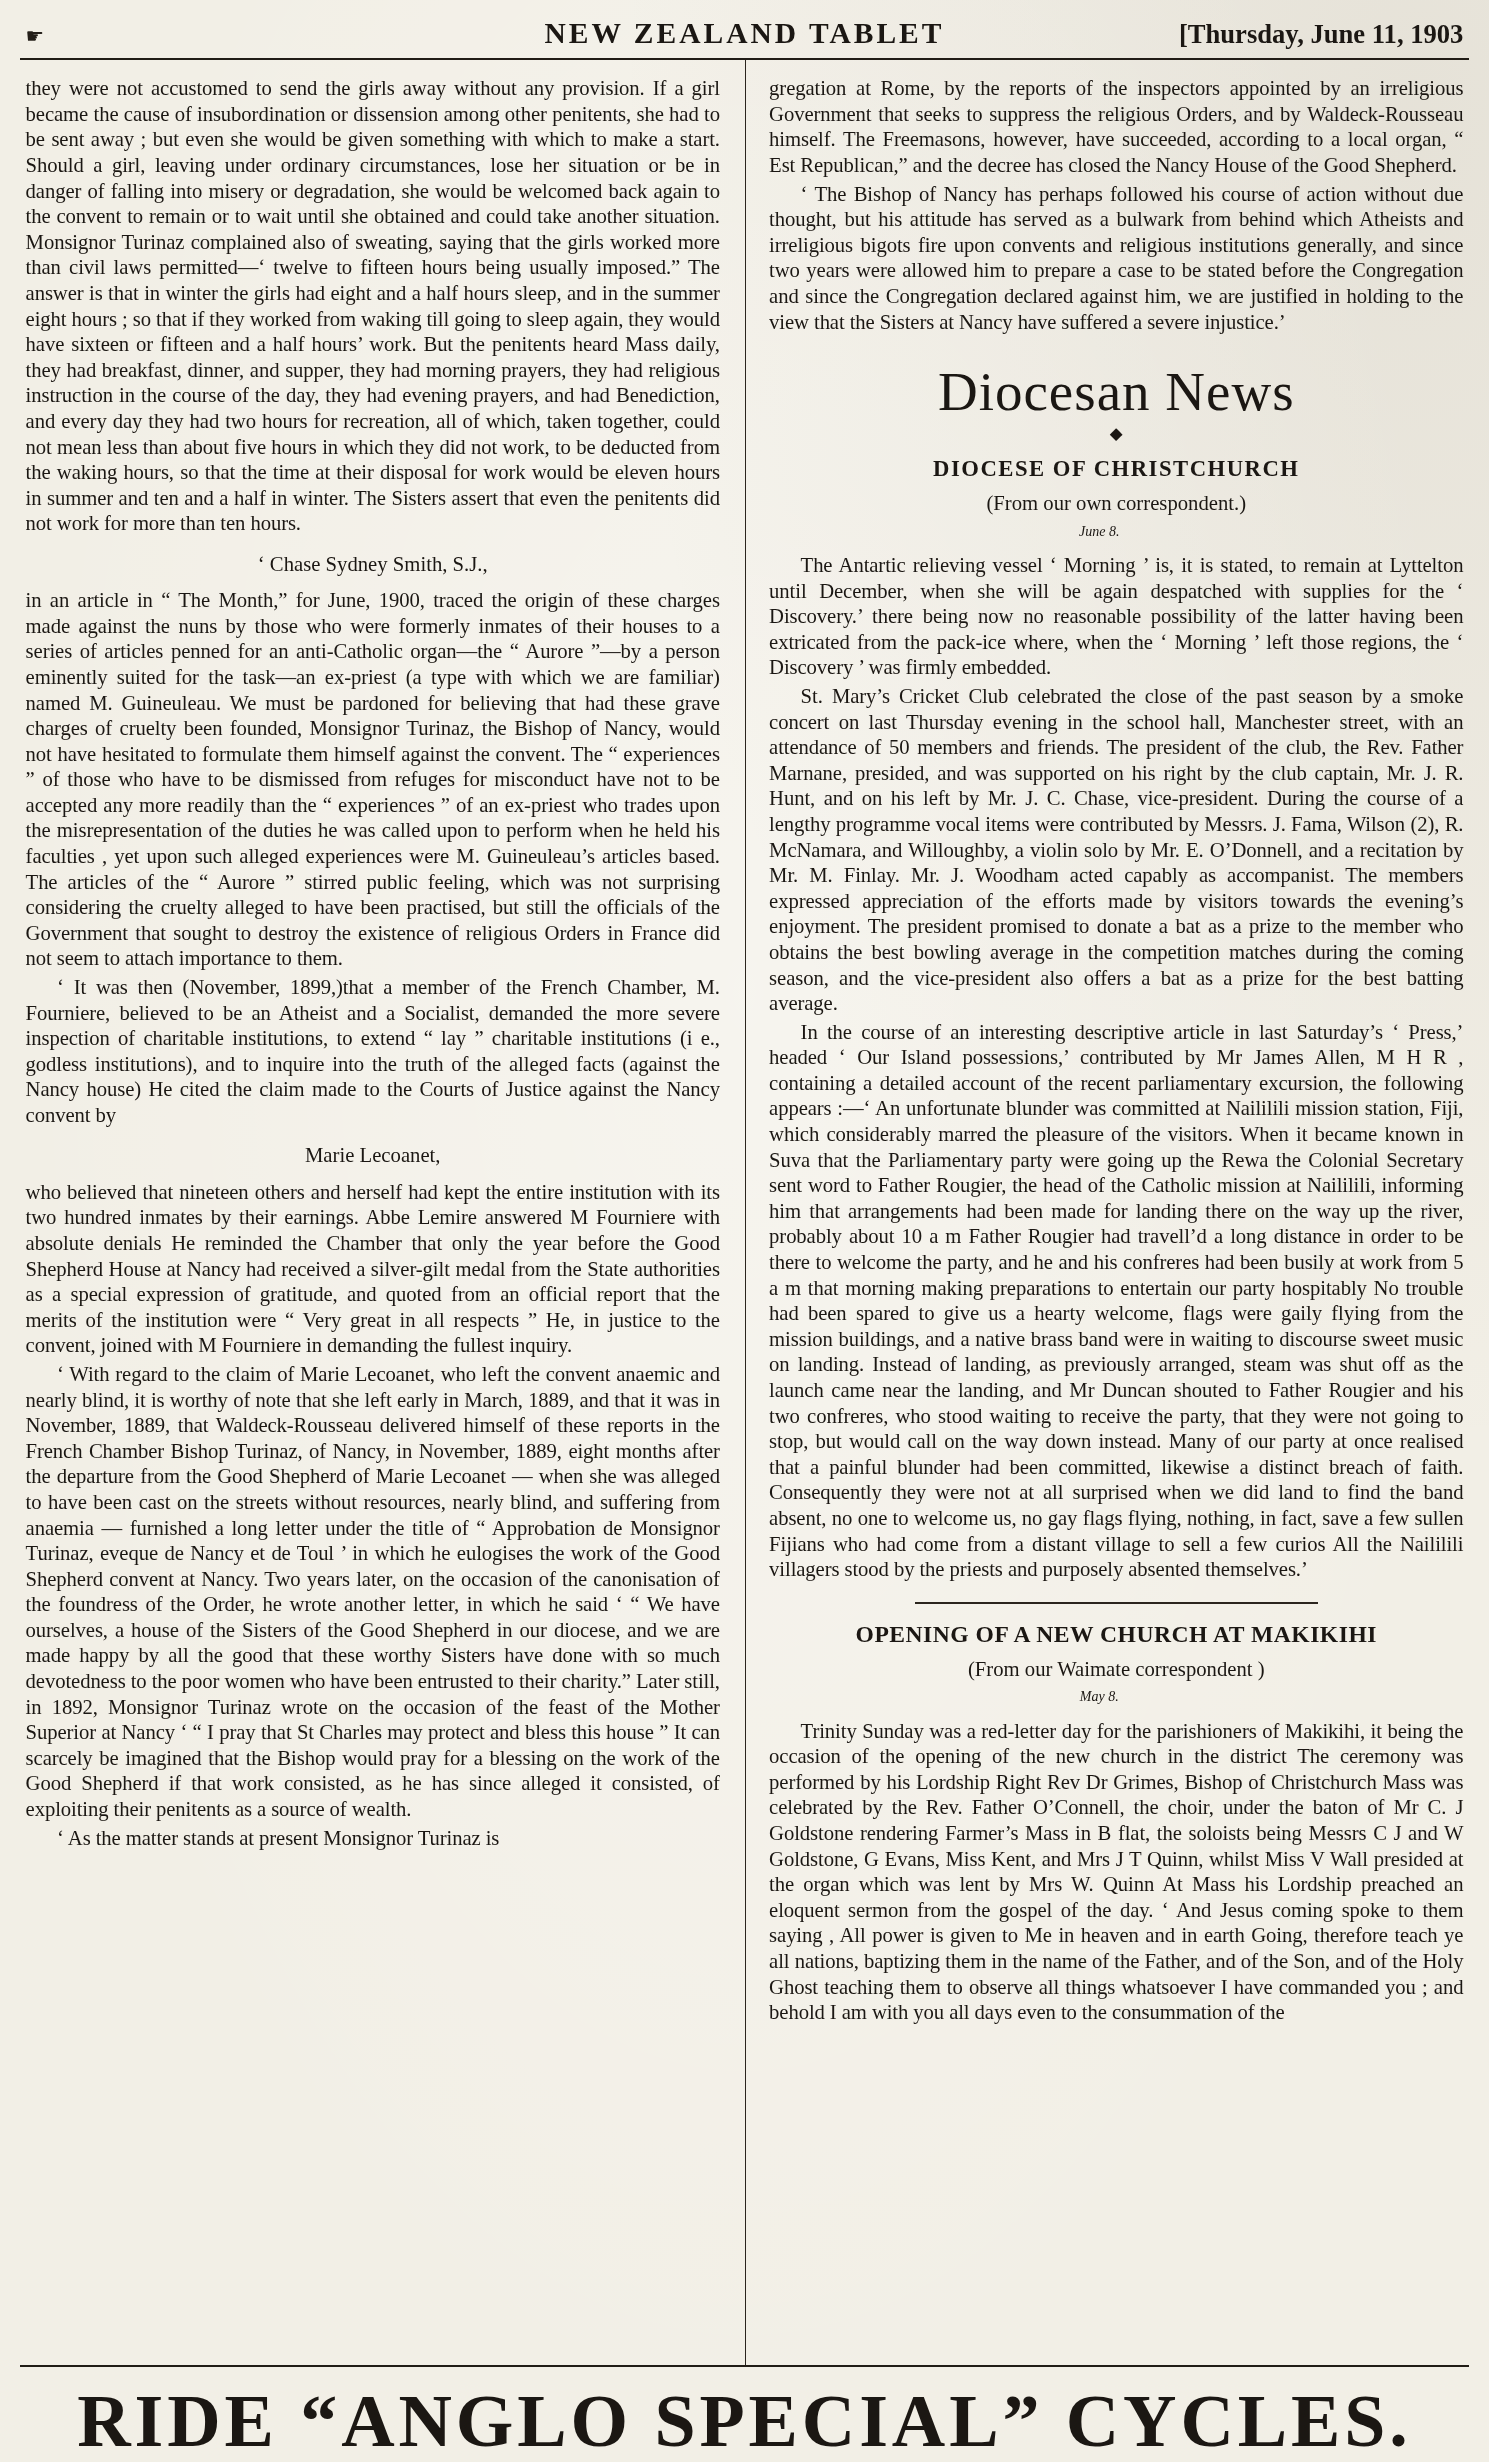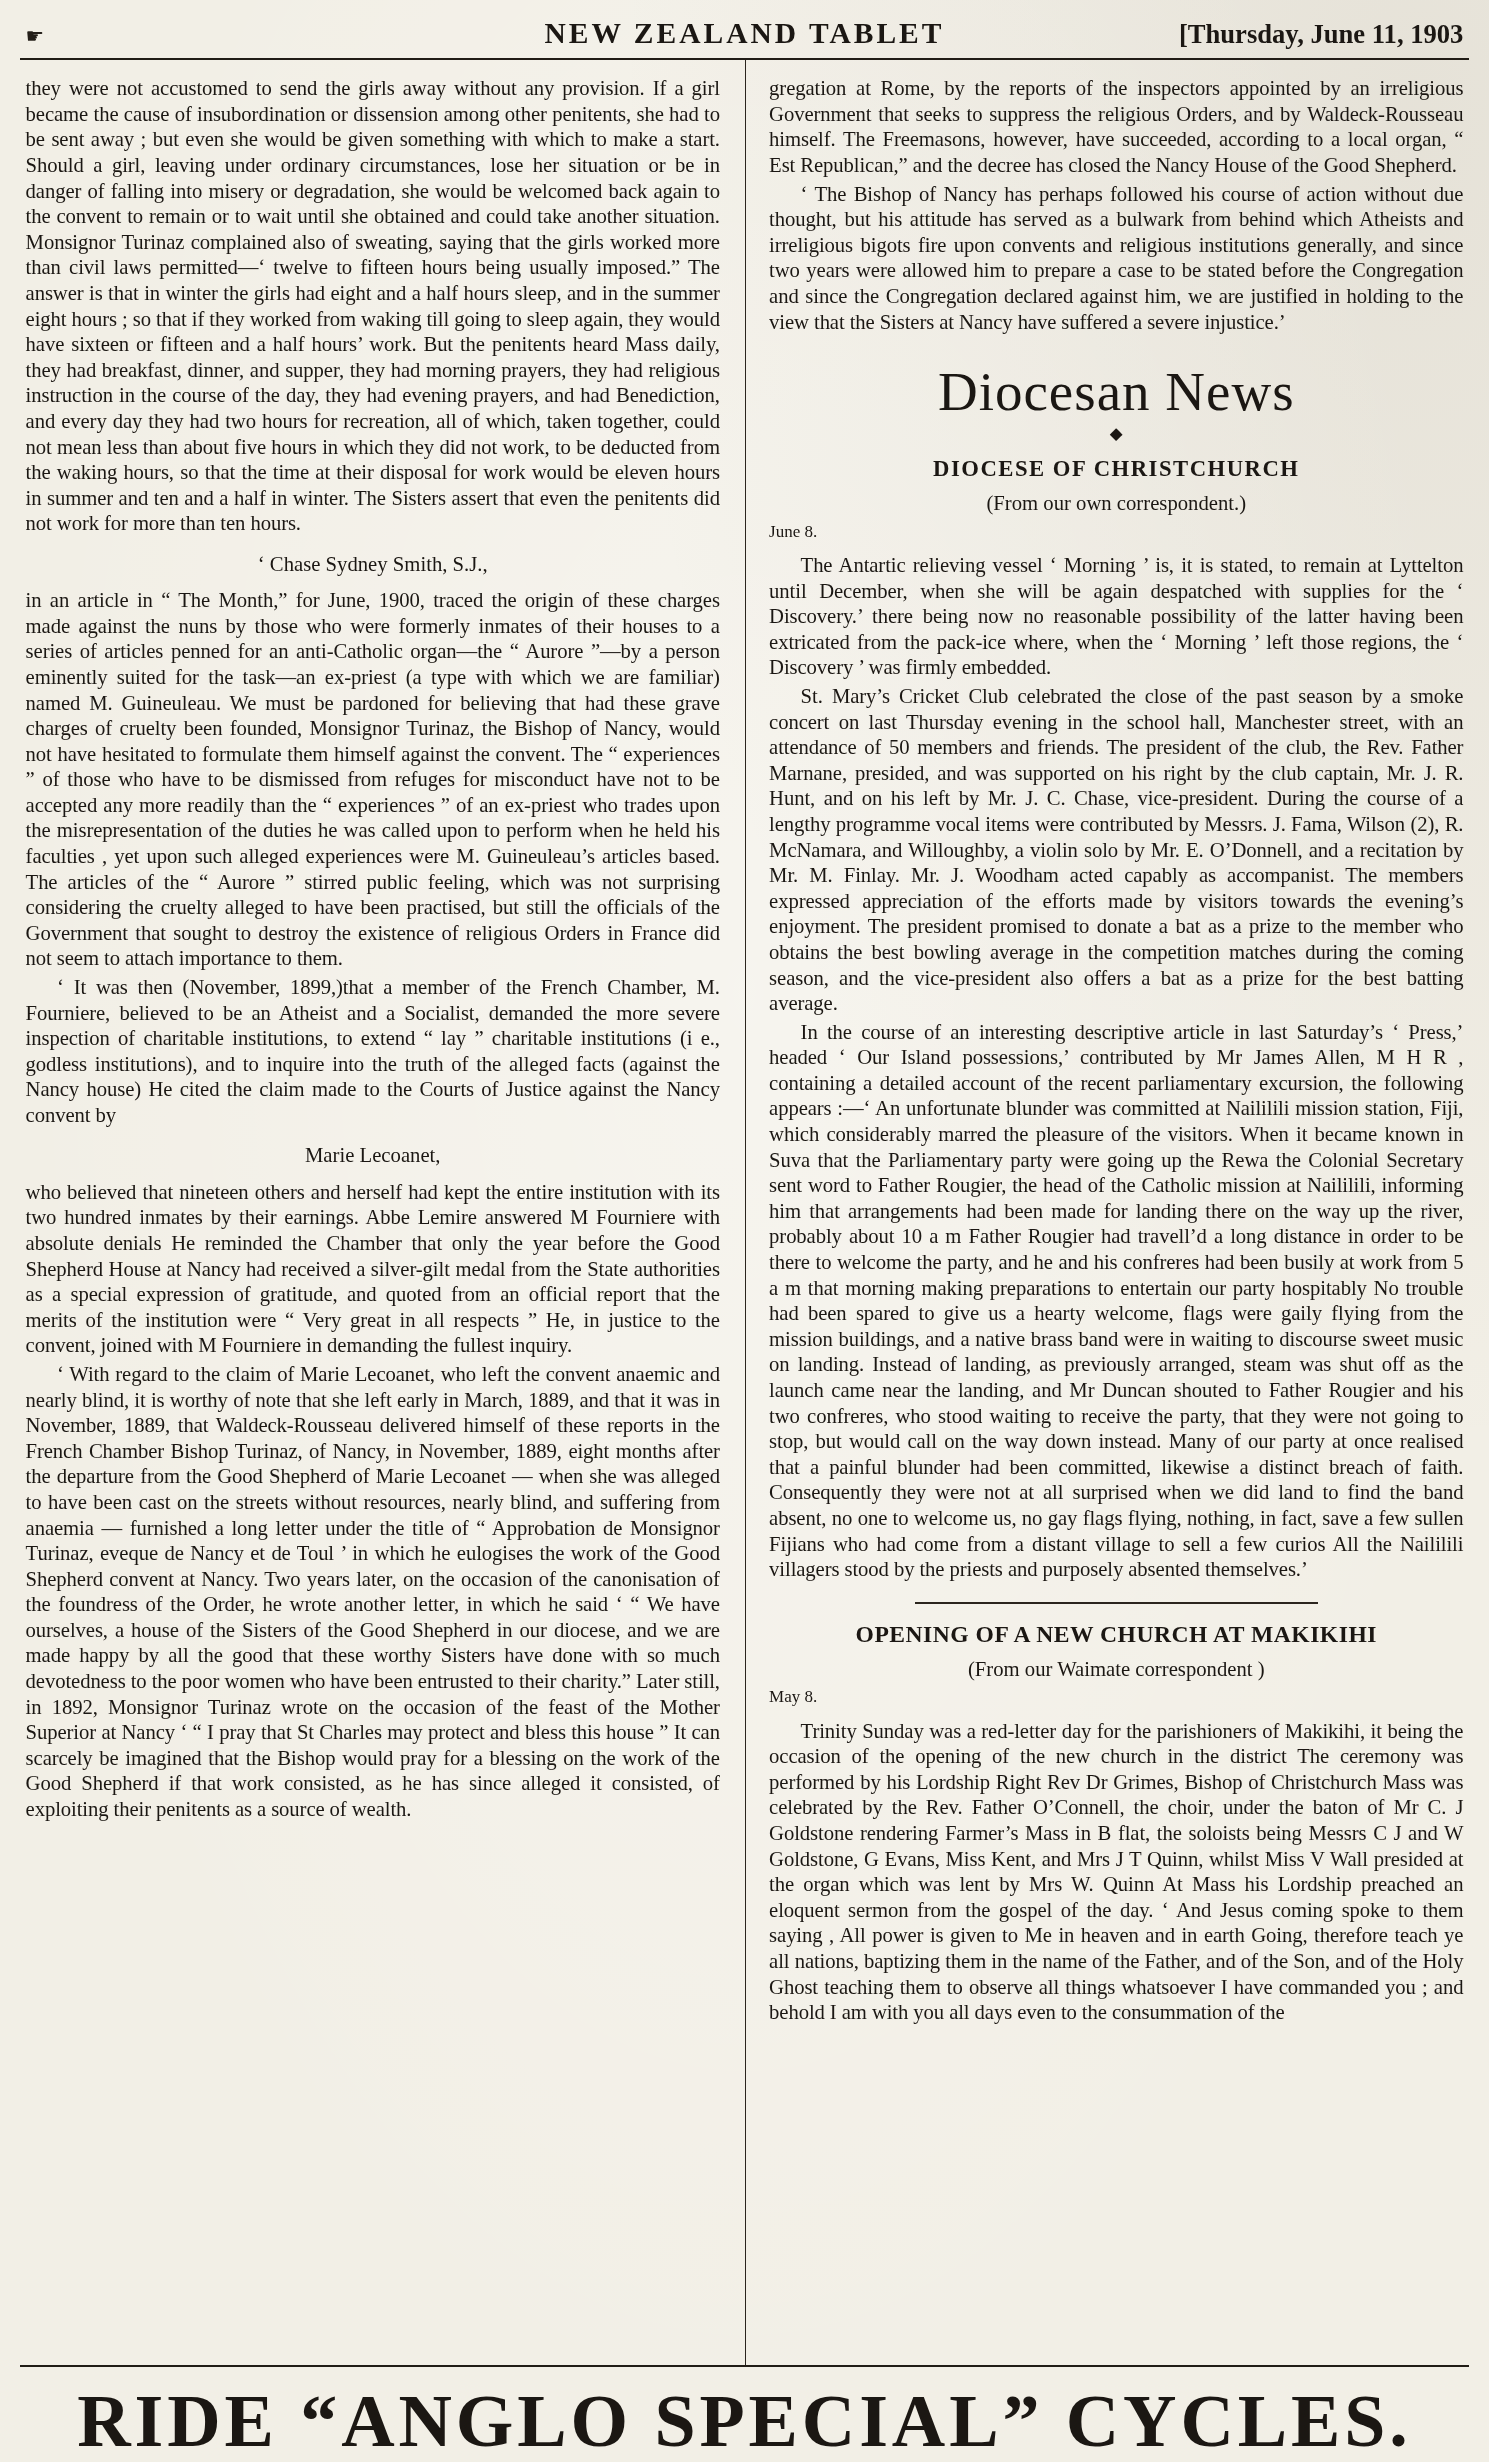--- a/index.html
+++ b/index.html
@@ -119,23 +119,24 @@
     margin-top: 16.7px;
   }
   .centerline {
     margin: 8.9px 0 2px 0;
     font-size: 20.7px;
     line-height: 25.6px;
     text-align: center;
   }
   .dateline {
     margin: 0 34px 8.9px 0;
-    font-size: 17px;
-    line-height: 25.6px;
-    text-align: left;
+    font-size: 14px;
+    line-height: 25.6px;
+    text-align: center;
+    font-style: italic;
   }
   .shortrule {
     height: 1.5px;
     background: #2b251e;
     width: 58%;
     margin: 19.7px auto 3.9px auto;
   }
 
   
   .footer-rule {
@@ -171,20 +172,21 @@
     <div class="coldiv"></div>
 
     <section class="col leftcol">
       <p class="p">they were not accustomed to send the girls away without any provision.  If a girl became the cause of insubordination or dissension among other penitents, she had to be sent away ; but even she would be given something with which to make a start.  Should a girl, leaving under ordinary circumstances, lose her situation or be in danger of falling into misery or degradation, she would be welcomed back again to the convent to remain or to wait until she obtained and could take another situation.  Monsignor Turinaz complained also of sweating, saying that the girls worked more than civil laws permitted—‘ twelve to fifteen hours being usually imposed.”  The answer is that in winter the girls had eight and a half hours sleep, and in the summer eight hours ; so that if they worked from waking till going to sleep again, they would have sixteen  or fifteen and a half  hours’ work.  But the penitents heard Mass daily, they had breakfast, dinner, and supper, they had morning prayers, they had religious instruction in the course of the day, they had evening prayers, and had Benediction, and every day they had two hours for recreation, all  of  which, taken together, could not mean less than about five hours in which they did not work, to be deducted from the waking hours, so that the time at their disposal for work would be eleven hours in summer and ten and a half in winter.  The Sisters assert that even the penitents did not work for more than ten hours.</p>
       <p class="sub">‘ Chase Sydney Smith, S.J.,</p>
       <p class="p">in an article in “ The Month,” for June, 1900, traced the origin of these charges made against the nuns by those who were formerly inmates of their houses to a series of articles penned for an anti-Catholic organ—the “ Aurore ”—by a person eminently suited for the task—an ex-priest (a type with which we are familiar) named M. Guineuleau.  We must be pardoned for believing that had these grave charges of cruelty been founded, Monsignor Turinaz, the Bishop of Nancy, would not have hesitated to formulate them himself against the convent.  The “ experiences ” of those who have to be dismissed from refuges for misconduct have not to be accepted any more readily than the “ experiences ” of an ex-priest who trades upon the misrepresentation of the duties he was called upon to perform when he held his faculties , yet upon such alleged experiences were M. Guineuleau’s articles based.  The articles of the “ Aurore ” stirred public feeling, which was not surprising considering the cruelty alleged to have been practised, but still the officials of the Government that sought to destroy the existence of religious Orders in France did not seem to attach importance to them.</p>
       <p class="p ind">‘ It was then (November, 1899,)that a member of the French Chamber, M. Fourniere, believed to be an Atheist and a Socialist, demanded the more severe inspection of charitable institutions, to extend “ lay ” charitable institutions (i e., godless institutions), and to inquire into the truth of the alleged facts (against the Nancy house)  He cited the claim made to the Courts of Justice against the Nancy convent by</p>
       <p class="sub">Marie Lecoanet,</p>
       <p class="p">who believed that nineteen others and herself had kept the entire institution with its two hundred inmates by their earnings.  Abbe Lemire answered M  Fourniere with absolute denials  He reminded the Chamber that only the year before the Good Shepherd House at Nancy had received a silver-gilt medal from the State authorities as a special expression of gratitude, and quoted from an official report that the merits of the institution were “ Very great in all respects ”  He, in justice to the convent, joined with M  Fourniere in demanding the fullest inquiry.</p>
       <p class="p ind">‘ With regard to the claim of Marie Lecoanet, who left the convent anaemic and nearly blind, it is worthy of note that she left early in March, 1889, and that it was in November, 1889, that Waldeck-Rousseau delivered himself of these reports in the French Chamber  Bishop Turinaz, of Nancy, in November, 1889, eight months after the departure from the Good Shepherd of Marie Lecoanet — when she was alleged to have been cast on the streets without resources, nearly blind, and suffering from anaemia — furnished a long letter under the title of “ Approbation de Monsignor Turinaz, eveque de Nancy et de Toul ’ in which he eulogises the work of the Good Shepherd convent at Nancy.  Two years later, on the occasion of the canonisation of the foundress of the Order, he wrote another letter, in which he said ‘ “ We have ourselves, a house of the Sisters of the Good Shepherd in our diocese, and we are made happy by all the good that these worthy Sisters have done with so much devotedness to the poor women who have been entrusted to their charity.”  Later still, in 1892, Monsignor Turinaz wrote on the occasion of the feast of the Mother Superior at Nancy ‘ “ I pray that St Charles may protect and bless this house ”  It can scarcely be imagined that the Bishop would pray for a blessing on the work of the Good Shepherd if that work consisted, as he has since alleged it consisted, of exploiting their penitents as a source of wealth.</p>
+      <p class="p ind">‘ As the matter stands at present Monsignor Turinaz is</p>
     </section>
 
     <section class="col rightcol">
       <p class="p">gregation at Rome, by the reports of the inspectors appointed by an irreligious Government that seeks to suppress the religious Orders, and by Waldeck-Rousseau himself.  The Freemasons, however, have succeeded, according to a local organ, “ Est Republican,” and the decree has closed the Nancy House of the Good Shepherd.</p>
       <p class="p ind">‘ The Bishop of Nancy has perhaps followed his course of action without due thought, but his attitude has served as a bulwark from behind which Atheists and irreligious bigots fire upon convents and religious institutions generally, and since two years were allowed him to prepare a case to be stated before the Congregation and since the Congregation declared against him, we are justified in holding to the view that the Sisters at Nancy have suffered a severe injustice.’</p>
 
       <h2 class="bigtitle">Diocesan News</h2>
       <div class="diamond">◆</div>
       <h3 class="sectionhead">DIOCESE OF CHRISTCHURCH</h3>
       <p class="centerline">(From our own correspondent.)</p>

